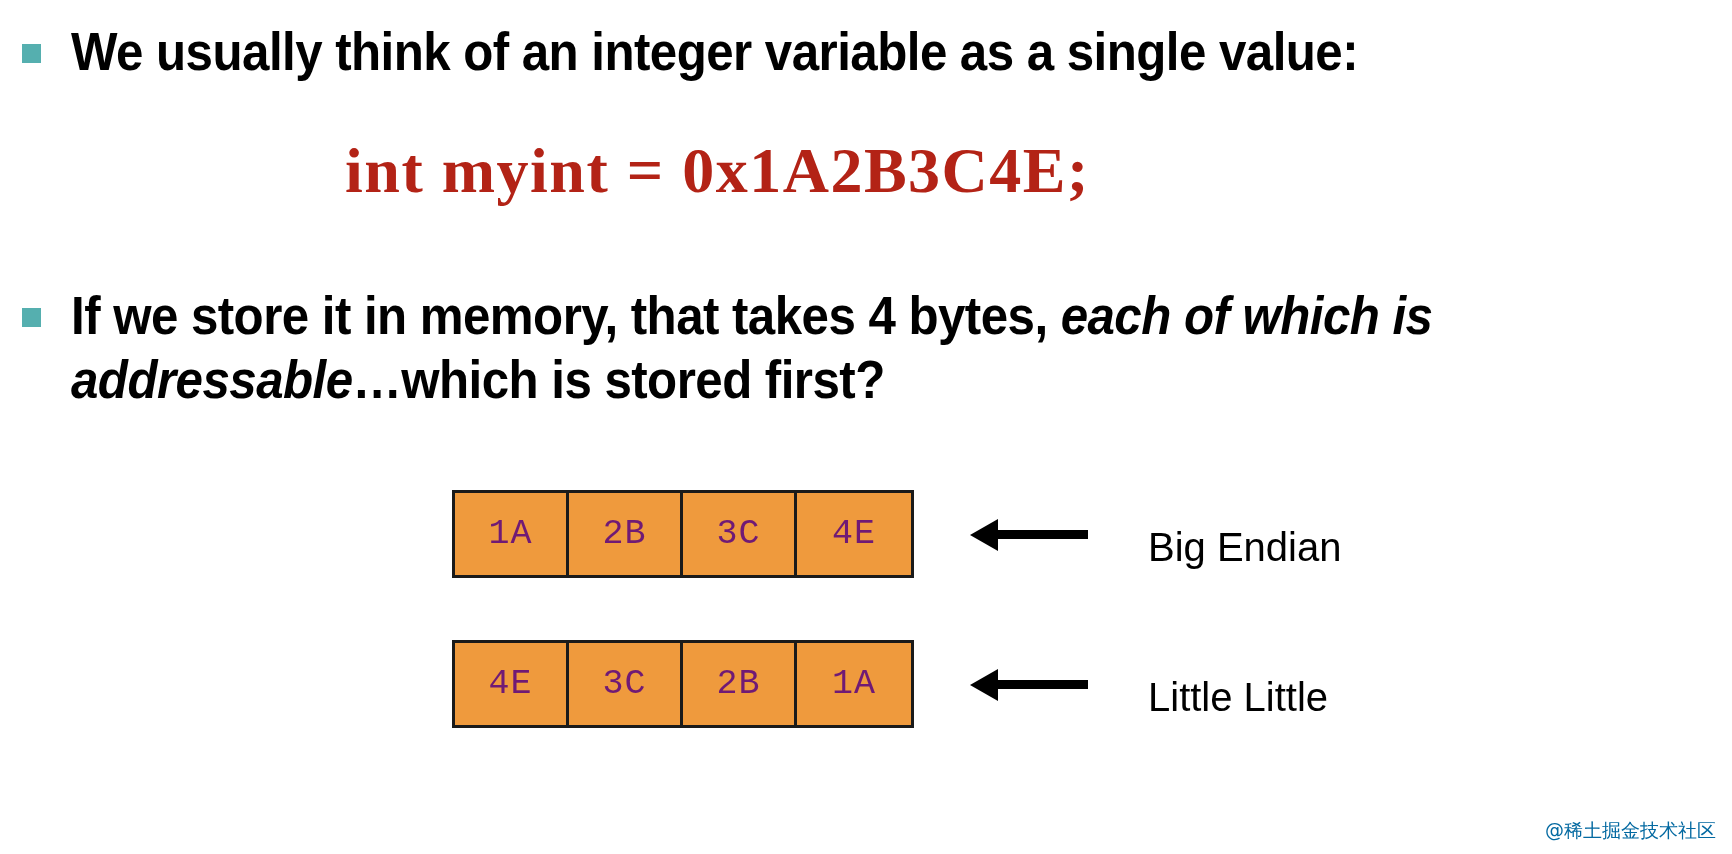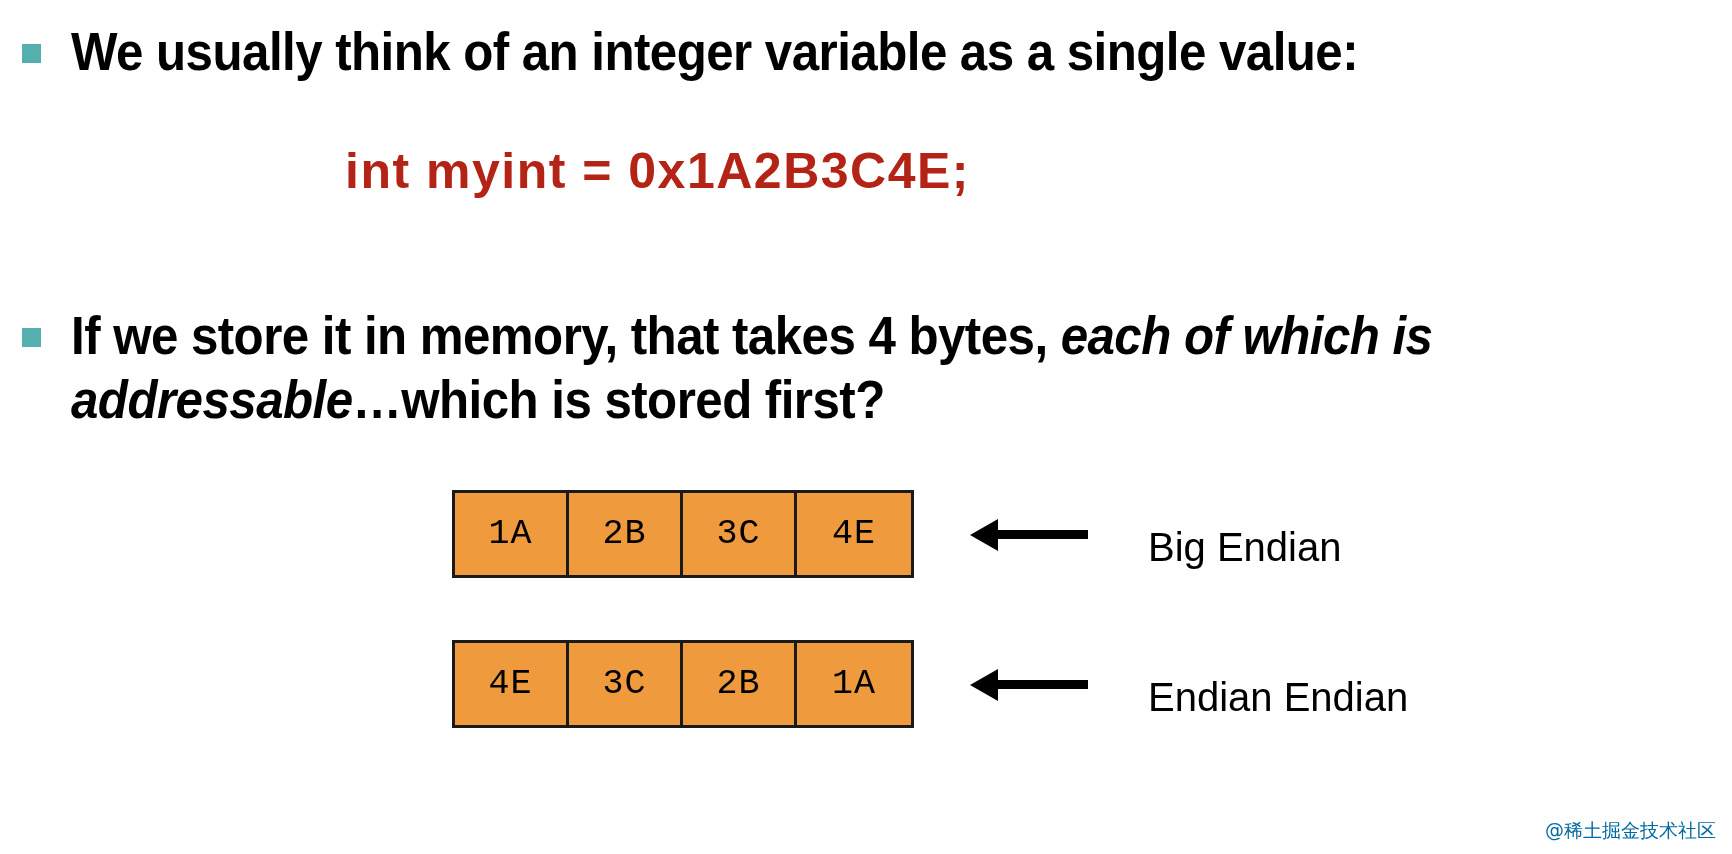--- a/index.html
+++ b/index.html
@@ -46,30 +46,30 @@
     margin-left: 30px;
     transform: scaleX(0.93);
     transform-origin: left top;
     white-space: pre-wrap;
   }
   .bullet-text em {
     font-style: italic;
   }
 
   #bullet-1 { left: 22px; top: 20px; }
-  #bullet-2 { left: 22px; top: 304px; width: 1700px; justify-content: flex-end; }
+  #bullet-2 { left: 22px; top: 284px; width: 1700px; justify-content: flex-end; }
 
   
   #code-line {
     position: absolute;
     left: 345px;
     top: 141px;
-    font-family: Liberation Sans, sans-serif;
+    font-family: Liberation Serif, serif;
     font-weight: bold;
-    font-size: 50px;
+    font-size: 64px;
     line-height: 60px;
     letter-spacing: 1.5px;
     color: #B32316;
     white-space: pre;
   }
 
   
   .mem-row {
     position: absolute;
     display: flex;
@@ -87,21 +87,21 @@
   .byte-cell {
     width: 114px;
     height: 82px;
     display: flex;
     align-items: center;
     justify-content: center;
     border-right: 3px solid #1a1a1a;
     box-sizing: border-box;
     font-family: "Liberation Mono", "DejaVu Sans Mono", monospace;
     font-size: 35px;
-    color: #000000;
+    color: #701a75;
     letter-spacing: 1px;
   }
   .byte-cell:last-child { border-right: none; }
 
   .arrow {
     position: relative;
     width: 118px;
     height: 30px;
     margin-left: 56px;
     flex: 0 0 auto;
@@ -180,18 +180,18 @@
     <div class="byte-table">
       <div class="byte-cell">4E</div>
       <div class="byte-cell">3C</div>
       <div class="byte-cell">2B</div>
       <div class="byte-cell">1A</div>
     </div>
     <div class="arrow">
       <span class="head"></span>
       <span class="shaft"></span>
     </div>
-    <div class="endian-label">Endian Endian</div>
+    <div class="endian-label">Little Little</div>
   </div>
 
   <div id="watermark">@稀土掘金技术社区</div>
 
 </div>
 
 </body></html>

